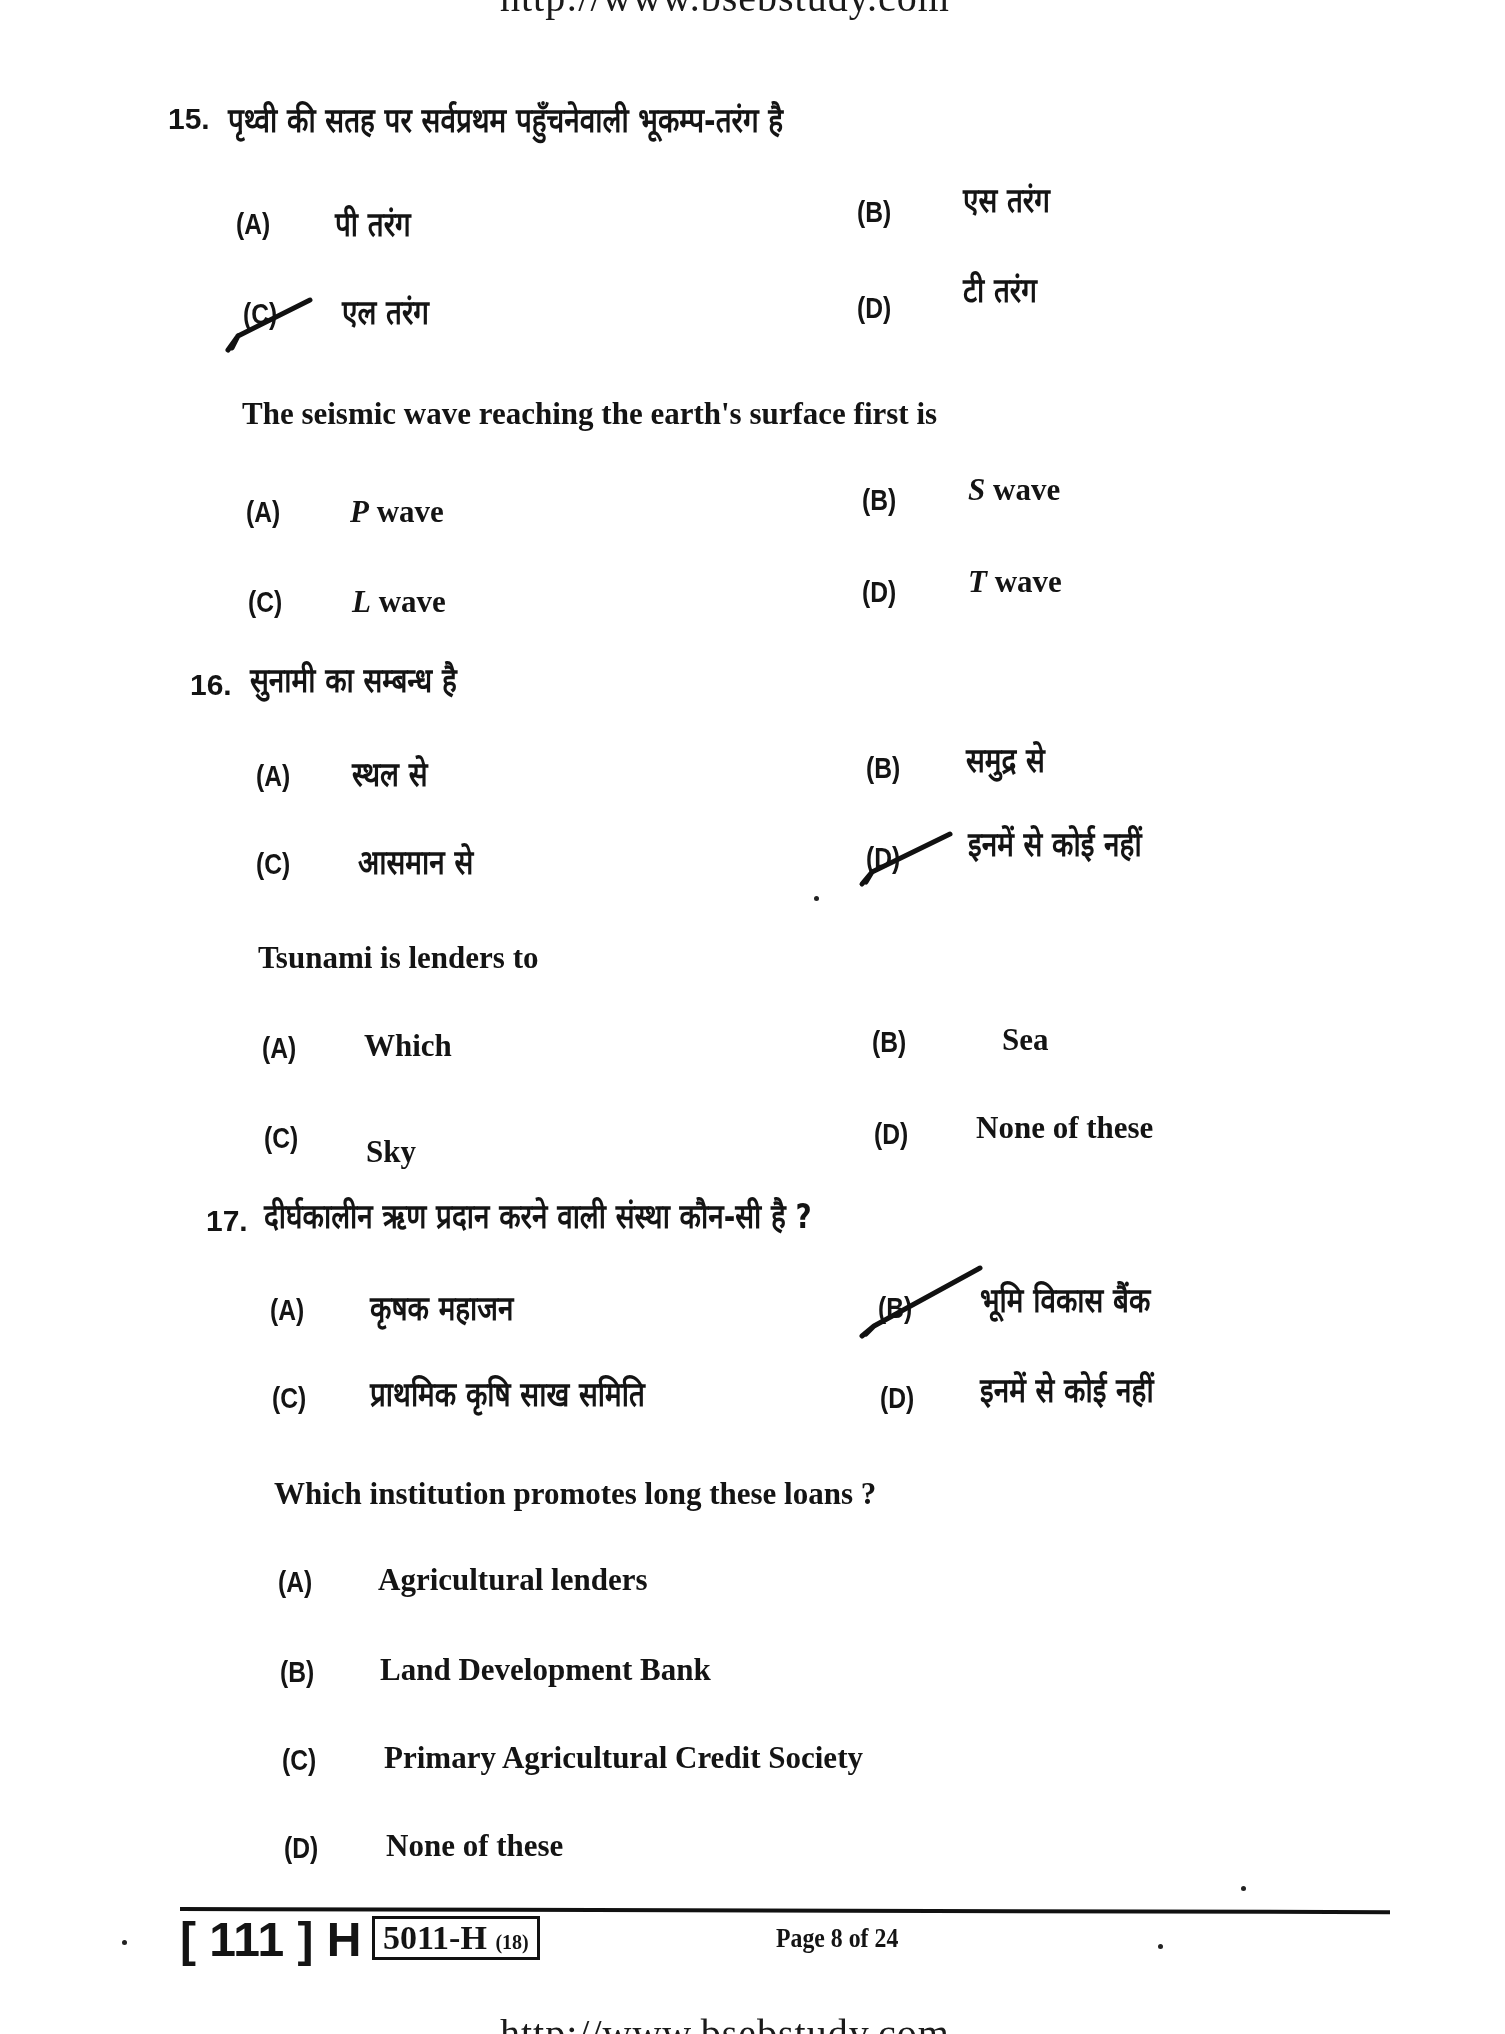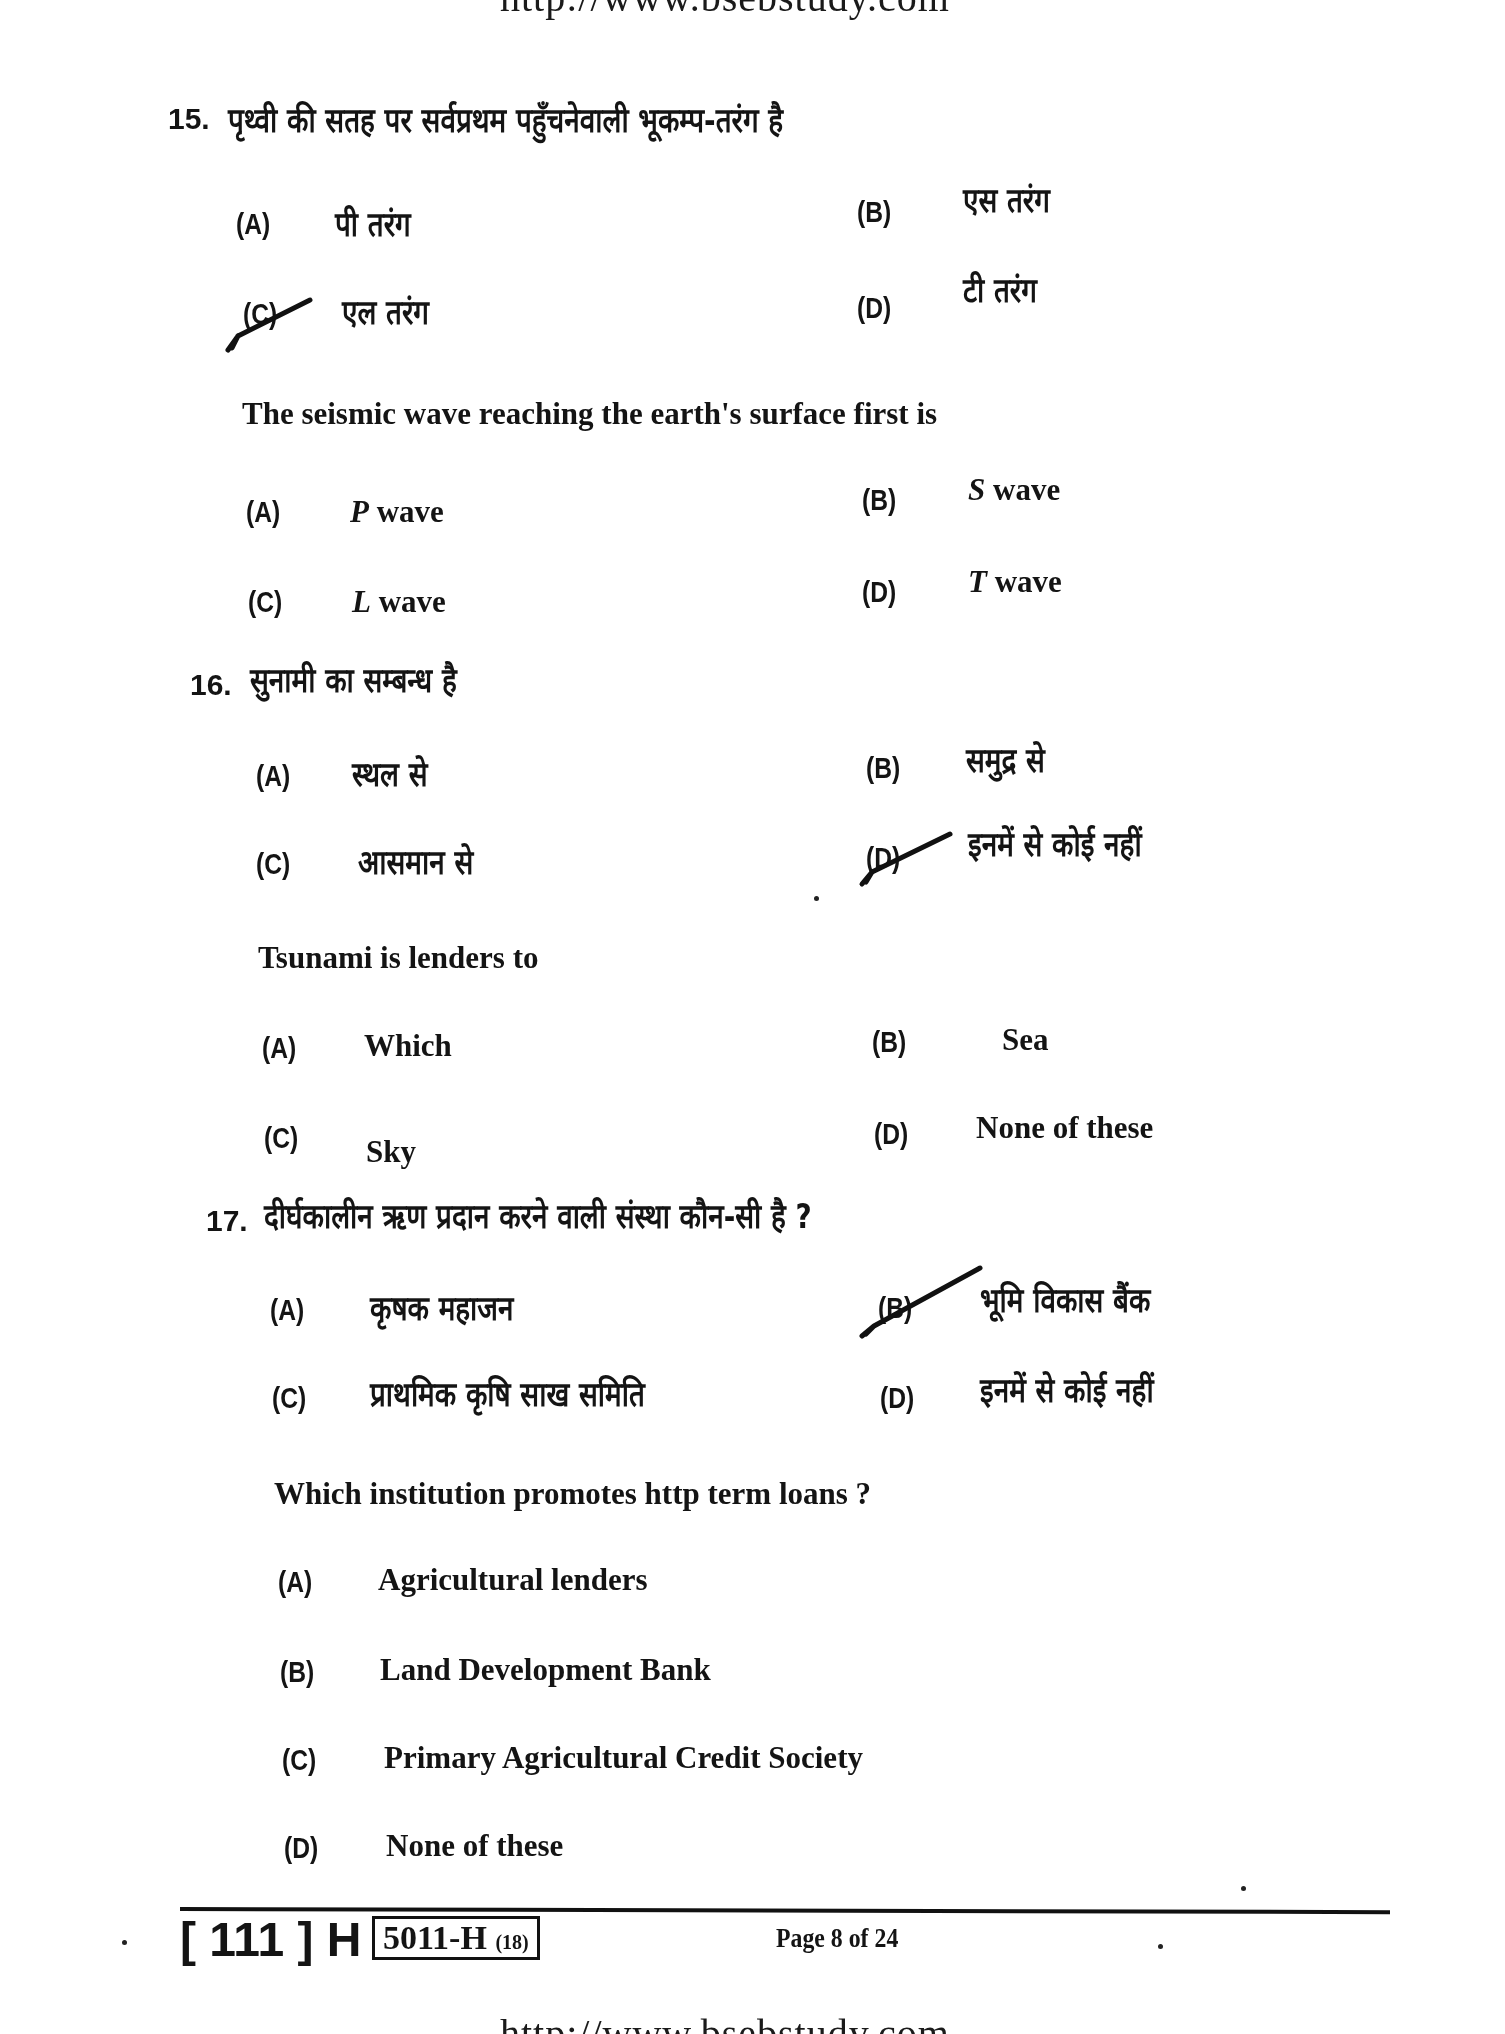--- a/index.html
+++ b/index.html
@@ -98,21 +98,21 @@
   <svg class="tick" style="left:858px; top:1262px;" width="128" height="84">
     <path d="M4 74 L16 64 M16 64 L8 72 M16 64 L122 6" stroke="#111" stroke-width="5" fill="none" stroke-linecap="round"></path>
   </svg>
   <div class="abs hi" style="left:980px; top:1276px;">भूमि विकास बैंक</div>
 
   <div class="abs lbl" style="left:272px; top:1382px;">(C)</div>
   <div class="abs hi" style="left:370px; top:1370px;">प्राथमिक कृषि साख समिति</div>
   <div class="abs lbl" style="left:880px; top:1382px;">(D)</div>
   <div class="abs hi" style="left:980px; top:1366px;">इनमें से कोई नहीं</div>
 
-  <div class="abs en" style="left:274px; top:1476px;">Which institution promotes http term loans ?</div>
+  <div class="abs en" style="left:274px; top:1476px;">Which institution promotes long these loans ?</div>
 
   <div class="abs lbl" style="left:278px; top:1566px;">(A)</div>
   <div class="abs en" style="left:378px; top:1562px;">Agricultural lenders</div>
 
   <div class="abs lbl" style="left:280px; top:1656px;">(B)</div>
   <div class="abs en" style="left:380px; top:1652px;">Land Development Bank</div>
 
   <div class="abs lbl" style="left:282px; top:1744px;">(C)</div>
   <div class="abs en" style="left:384px; top:1740px;">Primary Agricultural Credit Society</div>
 

